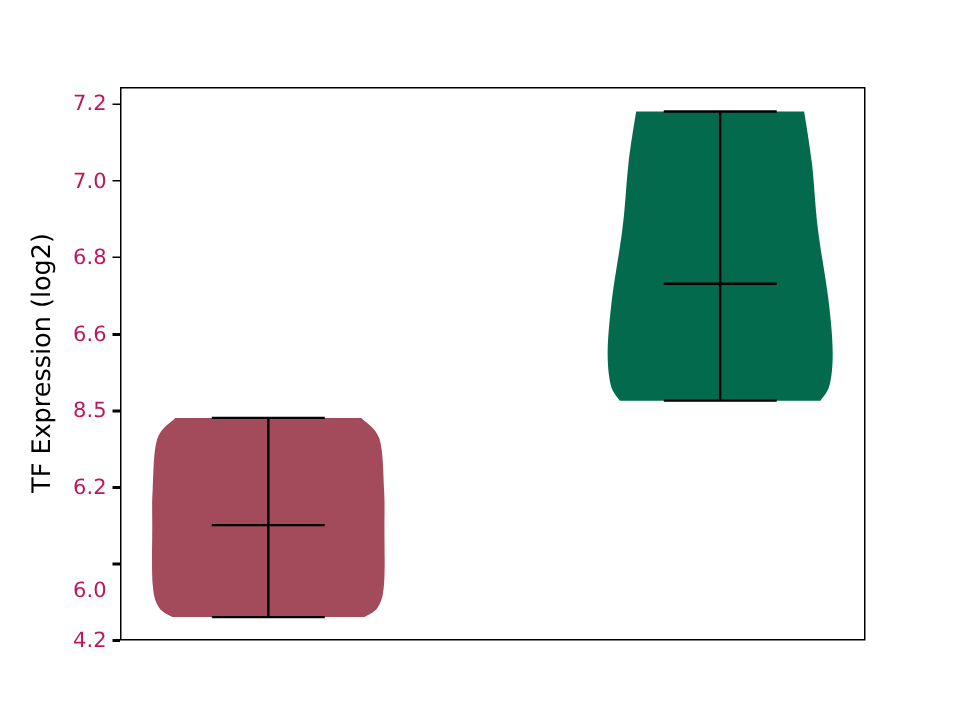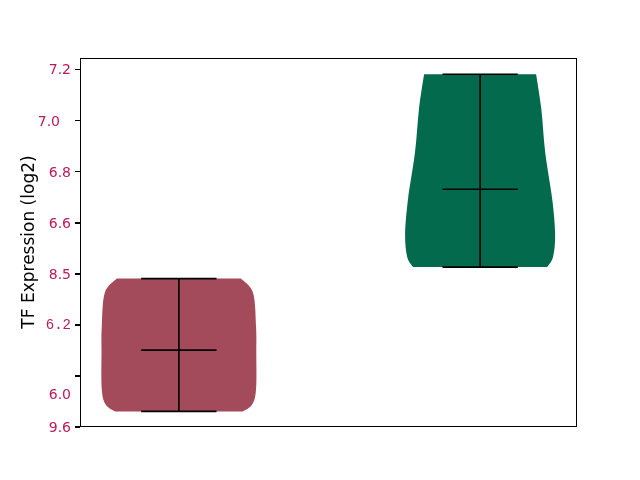--- a/index.html
+++ b/index.html
@@ -61,33 +61,33 @@
   }
 </style>
 </head>
 <body>
 
 <div class="figure">
   <div class="ylabel">TF Expression (log2)</div>
 
   <div id="ytick-layer">
       <div class="ytick-mark" style="left: 75px; top: 426.2px;"></div>
-      <div class="ytick-label" style="left: 11px; top: 420px;">9.6</div>
+      <div class="ytick-label" style="left: 11px; top: 420px;">4.2</div>
       <div class="ytick-mark" style="left: 75px; top: 375.127px;"></div>
       <div class="ytick-label" style="left: 11px; top: 387px; text-align: right;">6.0</div>
       <div class="ytick-mark" style="left: 75px; top: 324.055px;"></div>
-      <div class="ytick-label" style="left: 11px; top: 317.855px; font-family: Liberation Mono, monospace;">6.2</div>
+      <div class="ytick-label" style="left: 11px; top: 317.855px;">6.2</div>
       <div class="ytick-mark" style="left: 75px; top: 272.982px;"></div>
       <div class="ytick-label" style="left: 11px; top: 266.782px;">8.5</div>
       <div class="ytick-mark" style="left: 75px; top: 221.909px;"></div>
       <div class="ytick-label" style="left: 11px; top: 215.709px;">6.6</div>
       <div class="ytick-mark" style="left: 75px; top: 170.837px;"></div>
       <div class="ytick-label" style="left: 11px; top: 164.637px;">6.8</div>
       <div class="ytick-mark" style="left: 75px; top: 119.764px;"></div>
-      <div class="ytick-label" style="left: 0; top: 113.564px;">7.0</div>
+      <div class="ytick-label" style="left: 11px; top: 113.564px;">7.0</div>
       <div class="ytick-mark" style="left: 75px; top: 68.6913px;"></div>
       <div class="ytick-label" style="left: 11px; top: 62.4913px;">7.2</div>
     </div>
 
   <div class="axes">
     <svg id="plot-svg" width="494" height="366">
         <path d="M35.8,219.6 C33.8,222.0 26.3,225.8 23.8,233.7 C21.3,241.5 21.3,257.1 20.8,266.9 C20.2,276.6 20.5,281.8 20.5,292.4 C20.5,303.0 20.0,321.8 20.8,330.7 C21.5,339.6 22.8,342.4 25.0,346.0 C27.2,349.6 32.5,351.3 34.0,352.4 L161.8,352.4 C163.3,351.3 168.6,349.6 170.8,346.0 C173.0,342.4 174.3,339.6 175.0,330.7 C175.8,321.8 175.3,303.0 175.3,292.4 C175.3,281.8 175.6,276.6 175.0,266.9 C174.5,257.1 174.5,241.5 172.0,233.7 C169.5,225.8 162.0,222.0 159.9,219.6 Z" fill="#A34B5A" stroke="none"></path>
         <line x1="97.9" y1="352.4" x2="97.9" y2="219.6" stroke="#000000" stroke-width="1.6"></line>
         <line x1="60.2" y1="219.6" x2="135.5" y2="219.6" stroke="#000000" stroke-width="1.6"></line>
         <line x1="60.2" y1="352.4" x2="135.5" y2="352.4" stroke="#000000" stroke-width="1.6"></line>

